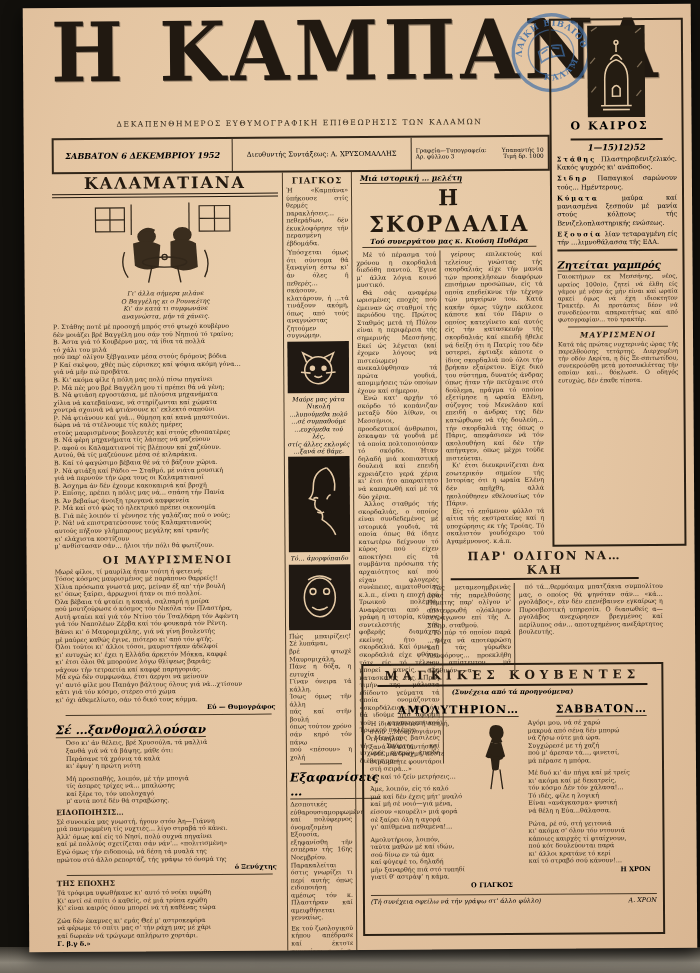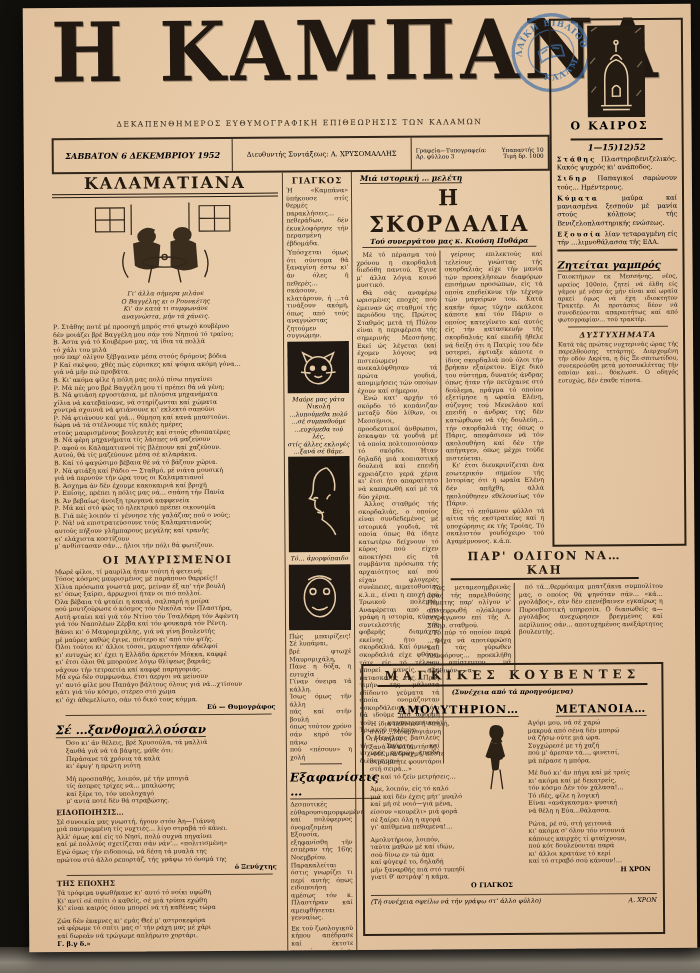--- a/index.html
+++ b/index.html
@@ -410,21 +410,21 @@
       <div class="kitem"><span class="lead">Στάθης</span> <span>Πλαστηροβενιζελικός. Κακός ψυχρός κι' ανάποδος.</span></div>
       <div class="kitem"><span class="lead">Σιδηρ</span> <span>Παπαγικοί σαρώνουν τούς… Ημέντερους.</span></div>
       <div class="kitem"><span class="lead">Κύματα</span> <span>μαύρα καί μανιασμένα ξεσπούν μέ μανία στούς κόλπους τής Βενιζελοπλαστηρικής ενώσεως.</span></div>
       <div class="kitem"><span class="lead">Εξουσία</span> <span>λίαν τεταραγμένη είς τήν …λιμνοθάλασσα τής ΕΔΑ.</span></div>
 
       <hr class="thickrule">
       <div class="h-ital" style="font-size:10px">Ζητείται γαμπρός</div>
       <div class="t" style="font-size:6px">Γαιοκτήμων εκ Μεσσήνης, νέος, ωραίος 100ο)ο, ζητεί νά έλθη είς γάμον μέ νέαν άς μήν είναι καί ωραία αρκεί όμως νά έχη ιδιοκτητον Τρακτέρ. Αι προτάσεις δέον νά συνοδεύονται απαραιτήτως καί από φωτογραφίαν… τού τρακτέρ.</div>
 
       <hr class="rule">
-      <div class="h-small center it" style="letter-spacing:1px">ΔΥΣΤΥΧΗΜΑΤΑ</div>
+      <div class="h-small center it" style="letter-spacing:1px">ΜΑΥΡΙΣΜΕΝΟΙ</div>
       <div class="t" style="font-size:6px">Κατά τάς πρώτας νυχτερινάς ώρας τής παρελθούσης τετάρτης. Διερχομένη τήν οδόν Ακρίτα, η δίς Ξε-σπιτωτίδου, συνεκρούσθη μετά μοτοσυκλέττας τήν οποίαν καί… θόκλωσε. Ο οδηγός ευτυχώς, δέν έπαθε τίποτα.</div>
     </div>
 
     <div id="magkikes" class="abs">
       <div class="h-mag">ΜΑΓΚΙΚΕΣ ΚΟΥΒΕΝΤΕΣ</div>
       <div class="mag-sub">(Συνέχεια από τά προηγούμενα)</div>
       <div class="magcols">
         <div class="magl">
           <span class="h-mag2">ΑΜΟΛΥΤΗΡΙΟΝ…</span>
           <svg style="float:right;margin:2px" width="40" height="72" viewBox="0 0 60 110">
@@ -458,21 +458,21 @@
               <div>Αμολυτήριον, λοιπόν,</div>
               <div>ταύτα μαθών μέ καί ιδών,</div>
               <div>σού δίνω εν τώ άμα</div>
               <div>καί φύγεψέ το, δηλαδή</div>
               <div>μήν ξαναρθής πιά στό τυπηδί</div>
               <div>γιατί θ' αστράψ' η κάμα.</div>
             </div>
           <div class="sig">Ο ΓΙΑΓΚΟΣ</div>
         </div>
         <div class="magr">
-          <span class="h-mag2">ΜΕΤΑΝΟΙΑ…</span>
+          <span class="h-mag2">ΣΑΒΒΑΤΟΝ…</span>
           <div class="t tl">
               <div>Αγόρι μου, νά σέ χαρώ</div>
               <div>μακρυά από σένα δέν μπορώ</div>
               <div>νά ζήσω ούτε μιά ώρα.</div>
               <div>Συγχώρεσέ με τή χαζή</div>
               <div>πού μ' άρεσαν τά…, φινετσί,</div>
               <div>μά πέρασε η μπόρα.</div>
               <div class="gap"></div>
               <div>Μέ δυό κι' άν πήγα καί μέ τρείς</div>
               <div>κι' ακόμα καί μέ δεκατρείς,</div>

